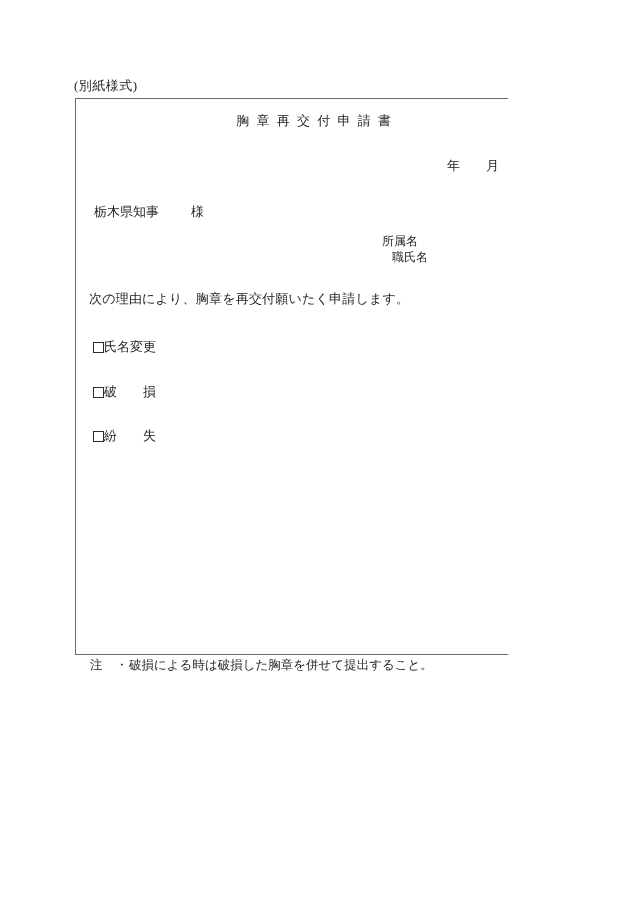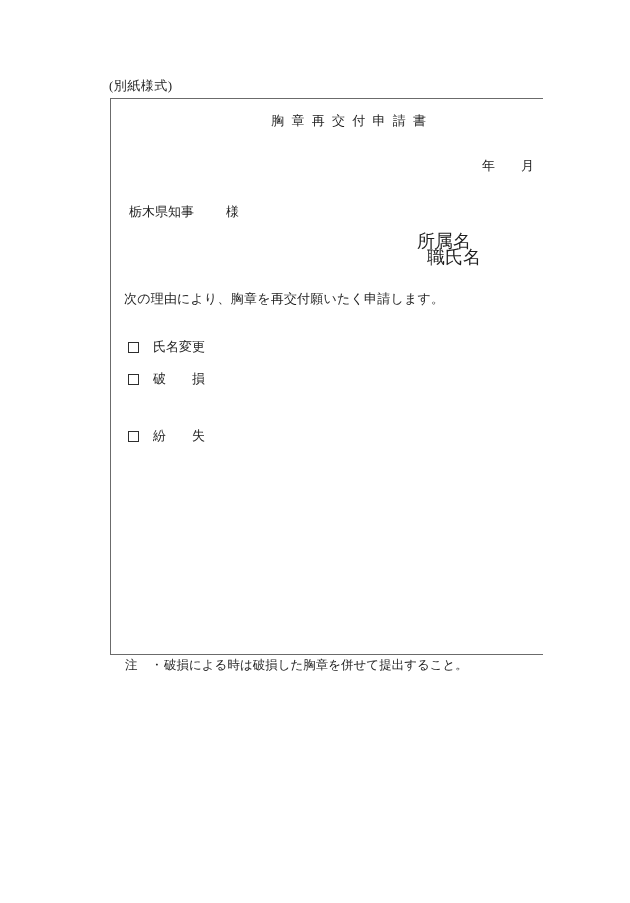--- a/index.html
+++ b/index.html
@@ -9,21 +9,20 @@
   }
   .page {
     position: relative;
     width: 508px;
     height: 903px;
     background: #ffffff;
     font-family: "Liberation Serif", "DejaVu Serif", serif;
     color: #1f1f1f;
     font-size: 13px;
     overflow: hidden;
-    margin-left: 35px;
   }
   .sheet-label {
     position: absolute;
     left: 74px;
     top: 77px;
     font-size: 13px;
     letter-spacing: 0.5px;
   }
   .form-box {
     position: absolute;
@@ -58,42 +57,42 @@
     top: 104px;
     left: 18px;
     display: flex;
     gap: 32px;
     font-size: 13px;
   }
   .signer-block {
     position: absolute;
     top: 134px;
     left: 306px;
-    font-size: 18px;
+    font-size: 12px;
     line-height: 16px;
   }
   .signer-block .job-name {
     margin-left: 10px;
   }
   .statement {
     position: absolute;
     top: 191px;
     left: 13px;
     font-size: 13px;
     letter-spacing: 0.2px;
   }
   .reason-row {
     position: absolute;
     left: 17px;
     display: flex;
     align-items: center;
-    gap: 14px;
+    gap: 0;
   }
   .reason-row.r0 { top: 239px; }
-  .reason-row.r1 { top: 271px; }
+  .reason-row.r1 { top: 284px; }
   .reason-row.r2 { top: 328px; }
   .checkbox {
     display: inline-block;
     width: 11px;
     height: 11px;
     border: 1px solid #2e2e2e;
     background: #ffffff;
     box-sizing: border-box;
   }
   .reason-label {

